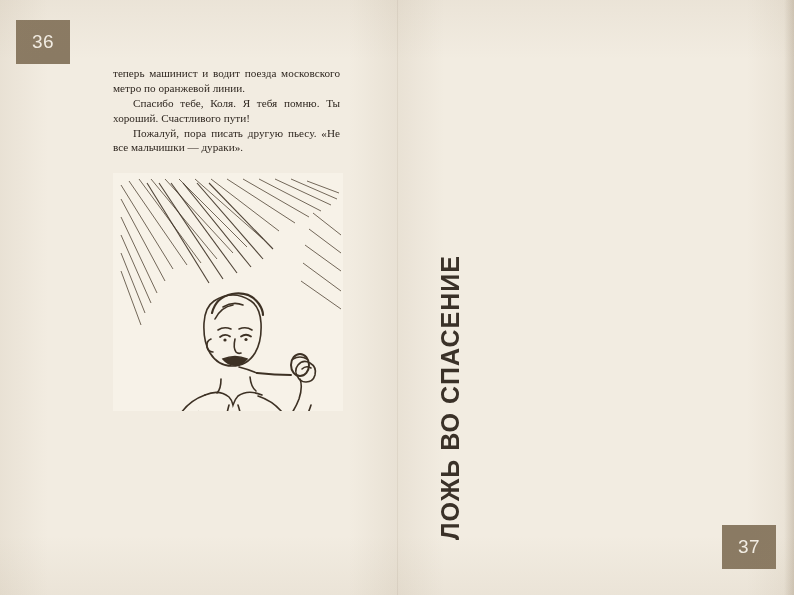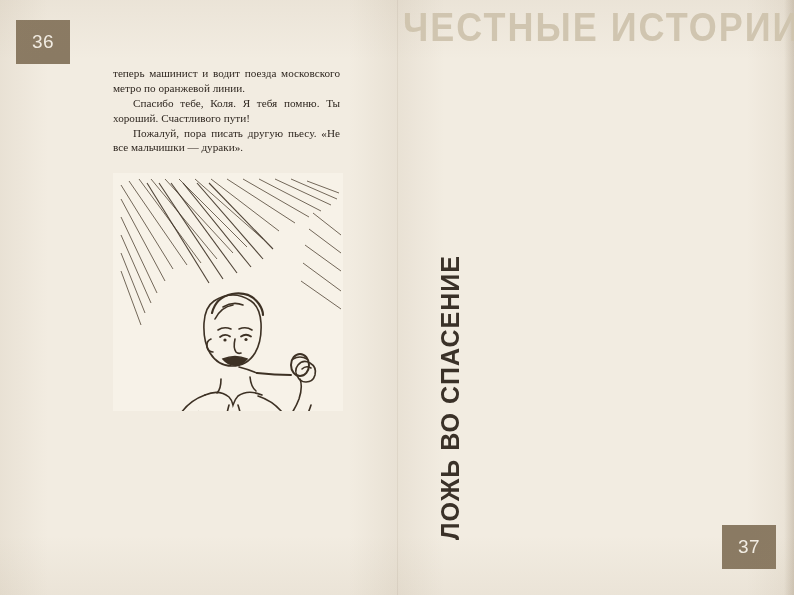--- a/index.html
+++ b/index.html
@@ -284,21 +284,18 @@
   <div class="page page-right">
 
     <div class="folio folio-right">37</div>
 
     <div class="edge-strip"></div>
     <div class="paper-shade"></div>
   </div>
 
   <div class="gutter"></div>
 
-  <div class="banner">
-    <div class="banner-text">ЧЕСТНЫЕ ИСТОРИИ</div>
-  </div>
 
   <div class="vertical-title">
     <span>ЛОЖЬ ВО СПАСЕНИЕ</span>
   </div>
 
 </div>
 
 </body></html>

